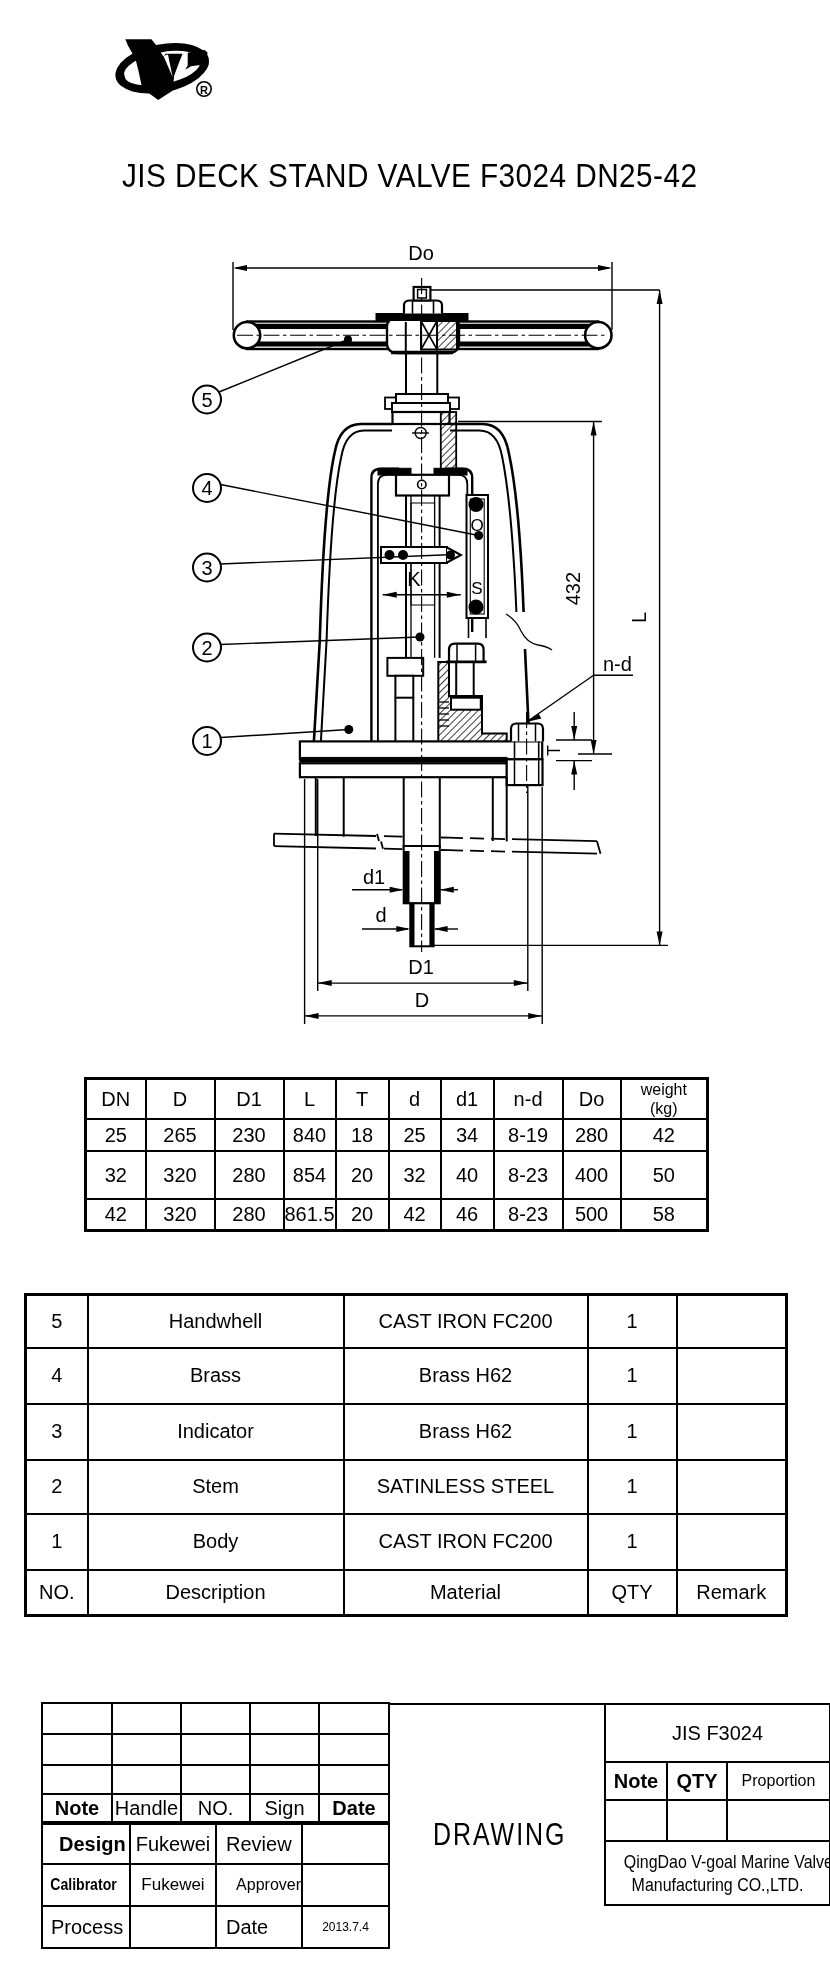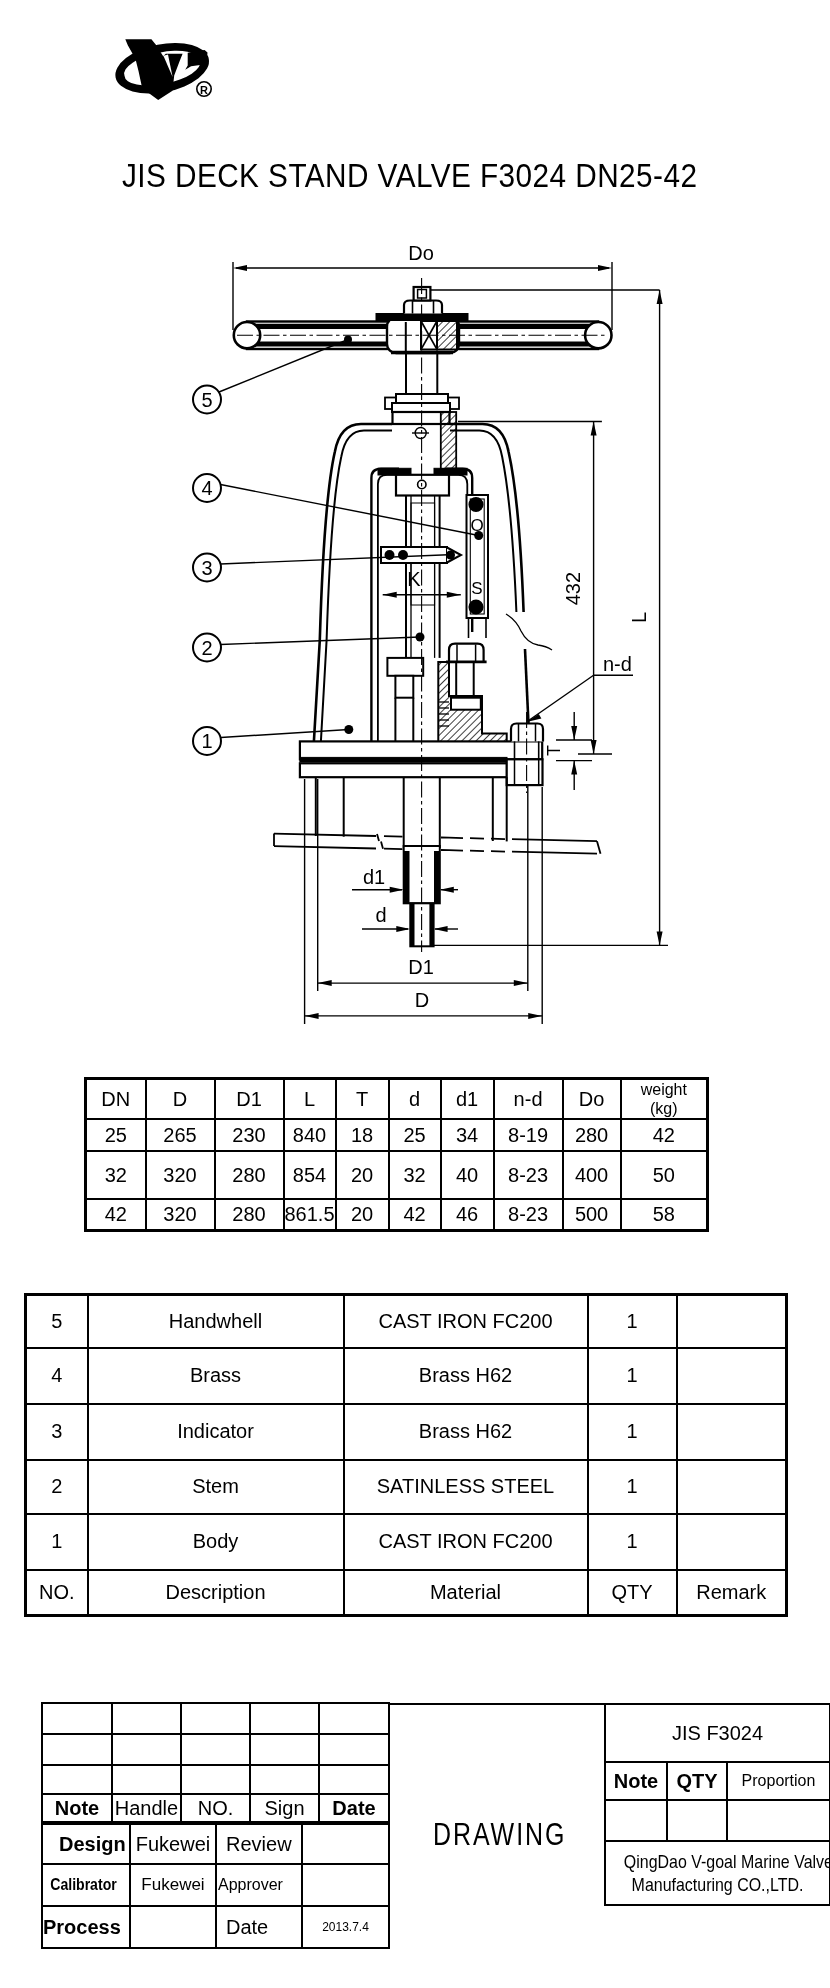--- a/index.html
+++ b/index.html
@@ -442,25 +442,25 @@
           <td style="text-align:left;padding-left:16px;font-weight:bold">Design</td>
           <td>Fukewei</td>
           <td style="text-align:left;padding-left:9px">Review</td>
           <td></td>
         </tr>
 <tr style="height:42px;font-size:16px">
           <td style="text-align:center;padding:0">
             <div style="font-weight:bold;font-size:16px;transform:scaleX(0.88);transform-origin:left center;padding-left:6px;white-space:nowrap;">Calibrator</div>
           </td>
           <td style="font-size:17px">Fukewei</td>
-          <td style="text-align:left;padding-left:1px;font-size:16px">Approver</td>
+          <td style="text-align:right;padding-left:8px;font-size:16px">Approver</td>
           <td></td>
         </tr>
 <tr style="height:42px;font-size:17px">
-          <td style="text-align:left;padding-left:0;font-weight:bold">Process</td>
+          <td style="text-align:left;padding-left:8px;font-weight:normal">Process</td>
           <td></td>
           <td style="text-align:left;padding-left:9px">Date</td>
           <td style="font-size:12px">2013.7.4</td>
         </tr>
 </tbody>
     </table>
 </div>
 
 <div class="abs" style="left:390px;top:1703px;width:215px;height:2px;background:#000"></div>
 

